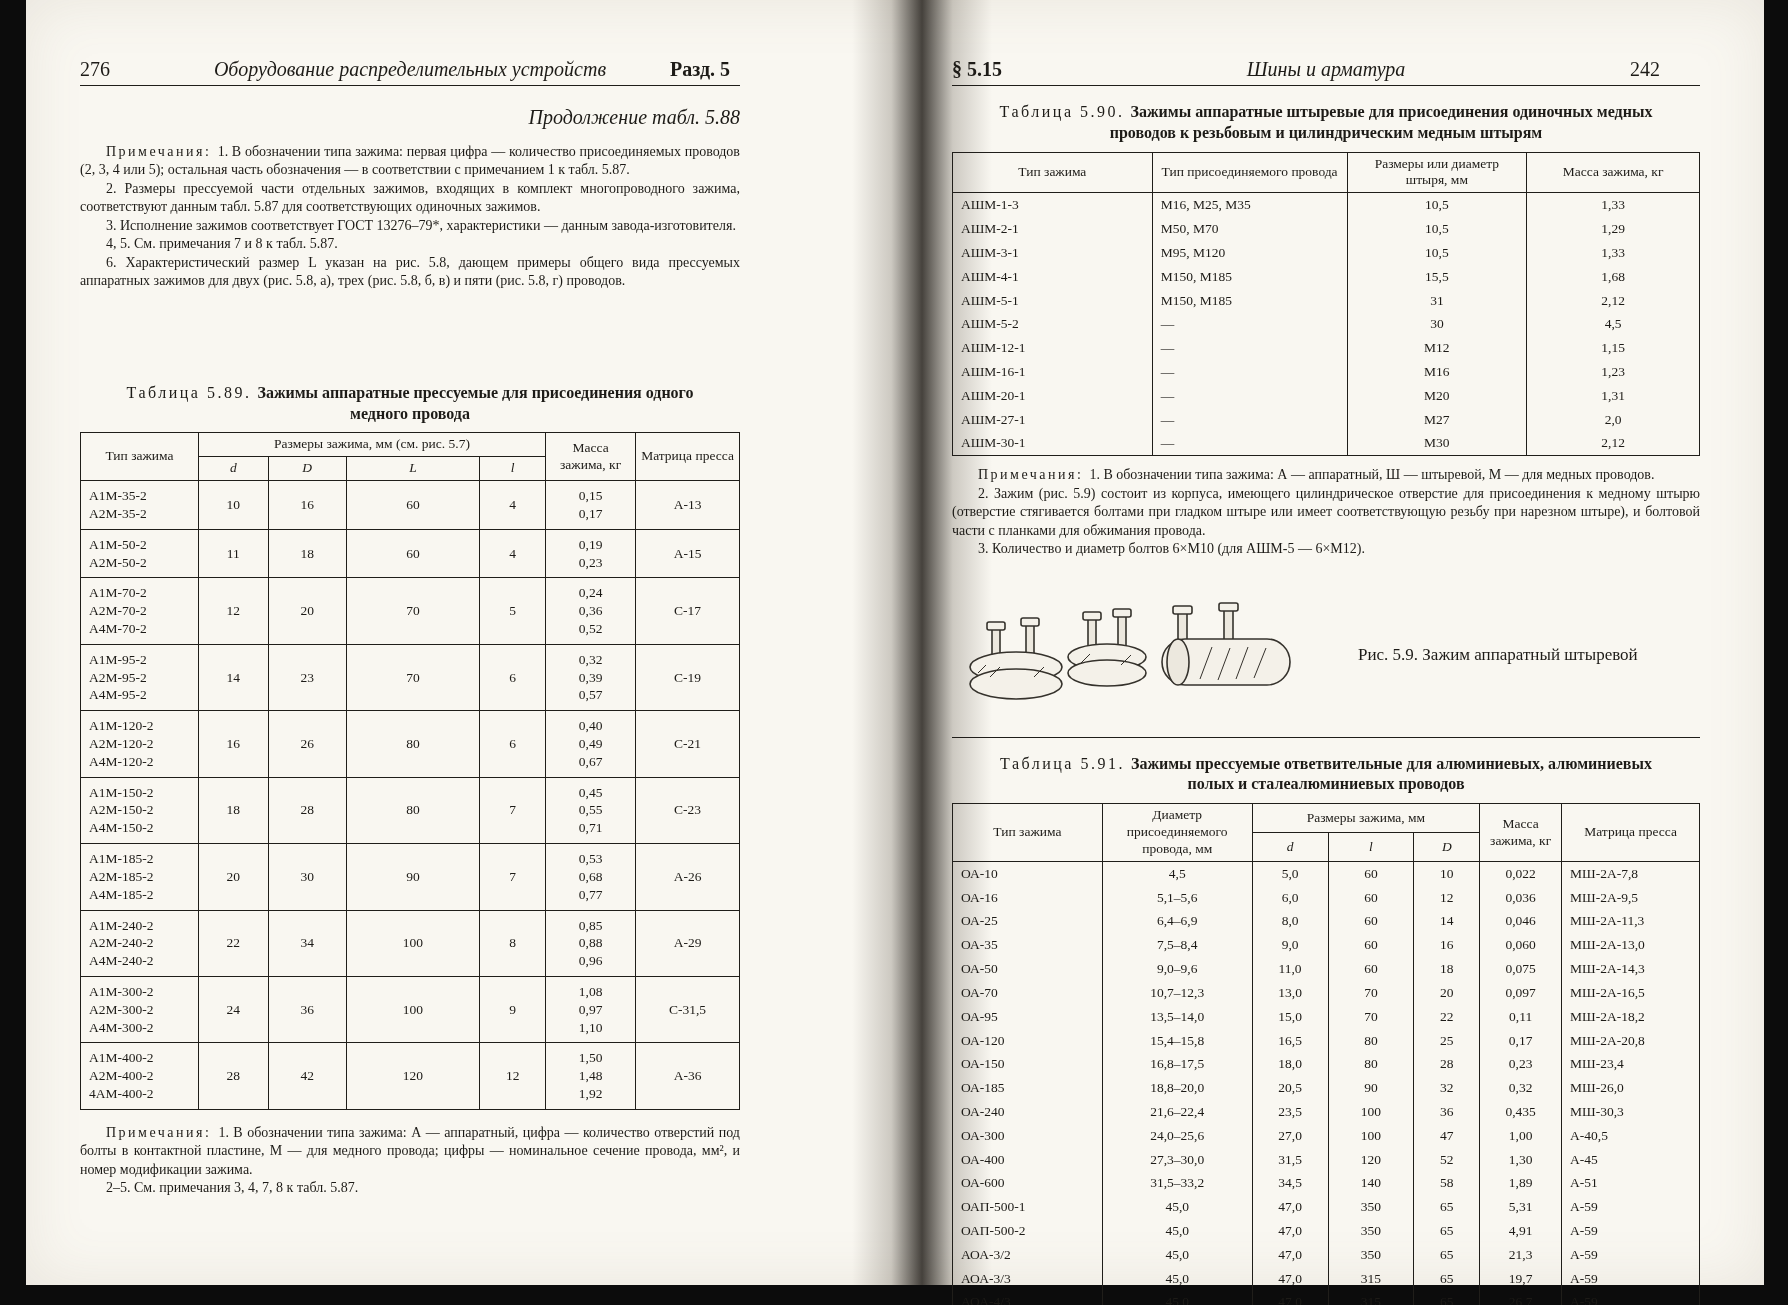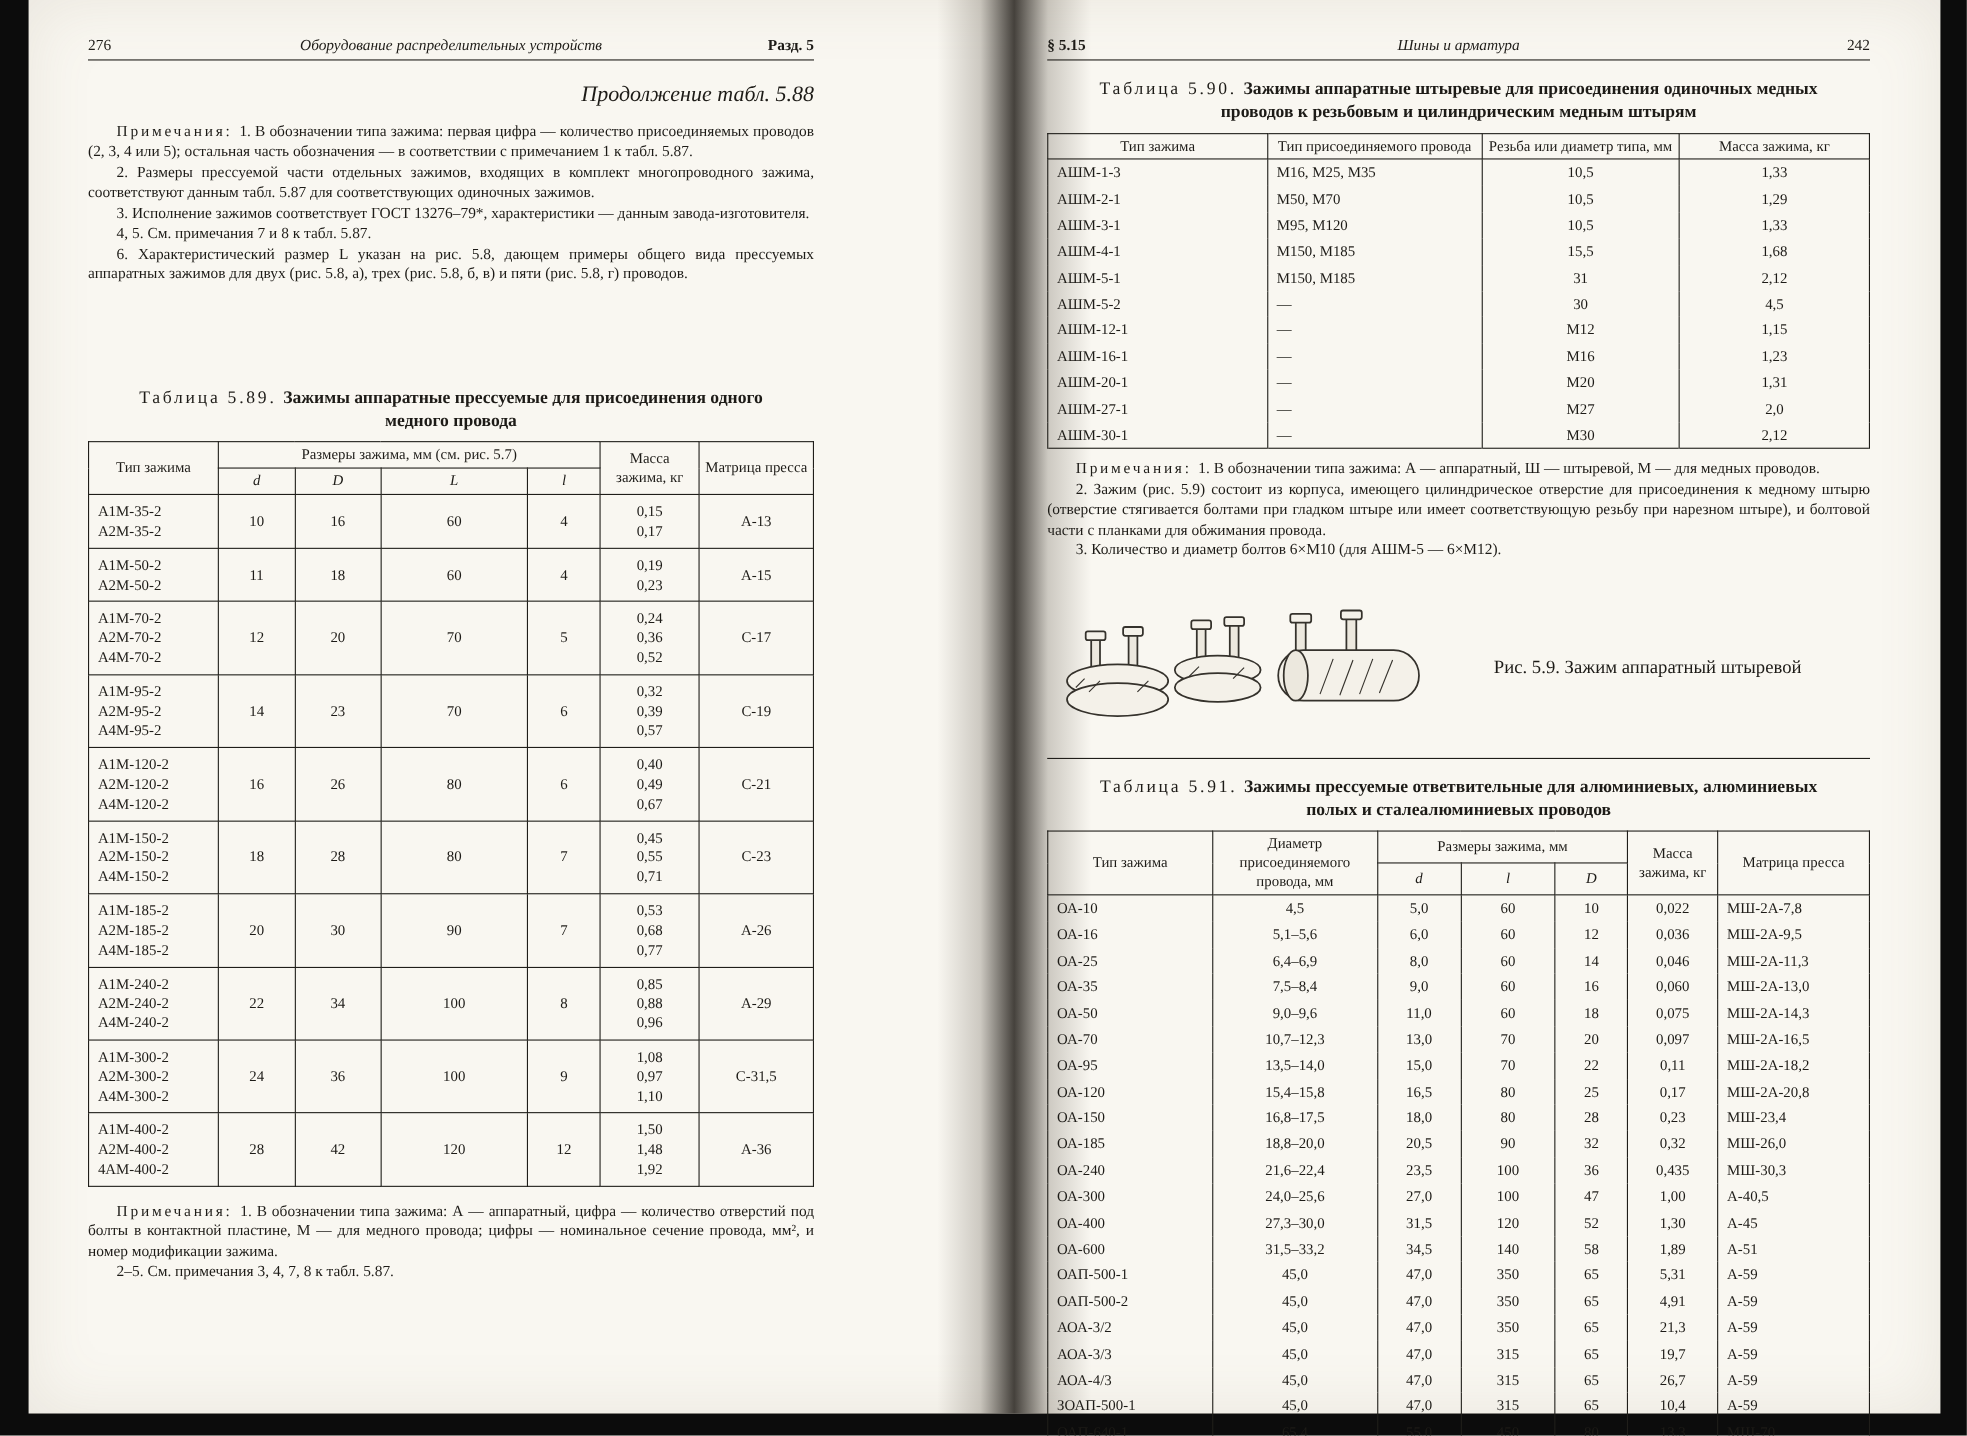--- a/index.html
+++ b/index.html
@@ -23,27 +23,28 @@
       rgba(90,82,70,0.28) 72%,
       rgba(90,82,70,0) 100%);
   }
   .content{position:absolute;z-index:3;}
   .left-content{left:80px;top:34px;width:660px;}
   .right-content{left:952px;top:34px;width:748px;}
 
   .page-header{
     display:flex;align-items:baseline;justify-content:space-between;
     border-bottom:1.5px solid #201e1a;padding-bottom:4px;
-    font-size:14px;
+    font-size:20px;
+    margin-top:24px;
   }
   .italic{font-style:italic;}
   .bold{font-weight:bold;}
   .pg-title{flex:1;text-align:center;}
   .pg-num,.pg-sec{min-width:70px;}
-  .pg-sec{text-align:right;}
+  .pg-sec{text-align:left;}
   .right-content .pg-num{text-align:left;}
 
   .continuation{
     text-align:right;font-style:italic;font-size:20px;margin-top:20px;
   }
 
   .notes{font-size:14px;line-height:1.32;margin-top:14px;}
   .note-par{margin:0;text-indent:26px;text-align:justify;}
   .spaced{letter-spacing:2.5px;}
 
@@ -251,21 +252,21 @@
     <colgroup>
       <col style="width:200px">
         <col style="width:195px">
         <col style="width:180px">
         <col style="width:173px">
     </colgroup>
     <thead>
       <tr>
         <th>Тип зажима</th>
         <th>Тип присоединяемого провода</th>
-        <th>Резьба или диаметр типа, мм</th>
+        <th>Размеры или диаметр штыря, мм</th>
         <th>Масса зажима, кг</th>
       </tr>
     </thead>
     <tbody>
         <tr>
           <td class="ta-l">АШМ-1-3</td>
           <td class="ta-l">М16, М25, М35</td>
           <td>10,5</td>
           <td>1,33</td>
         </tr>

